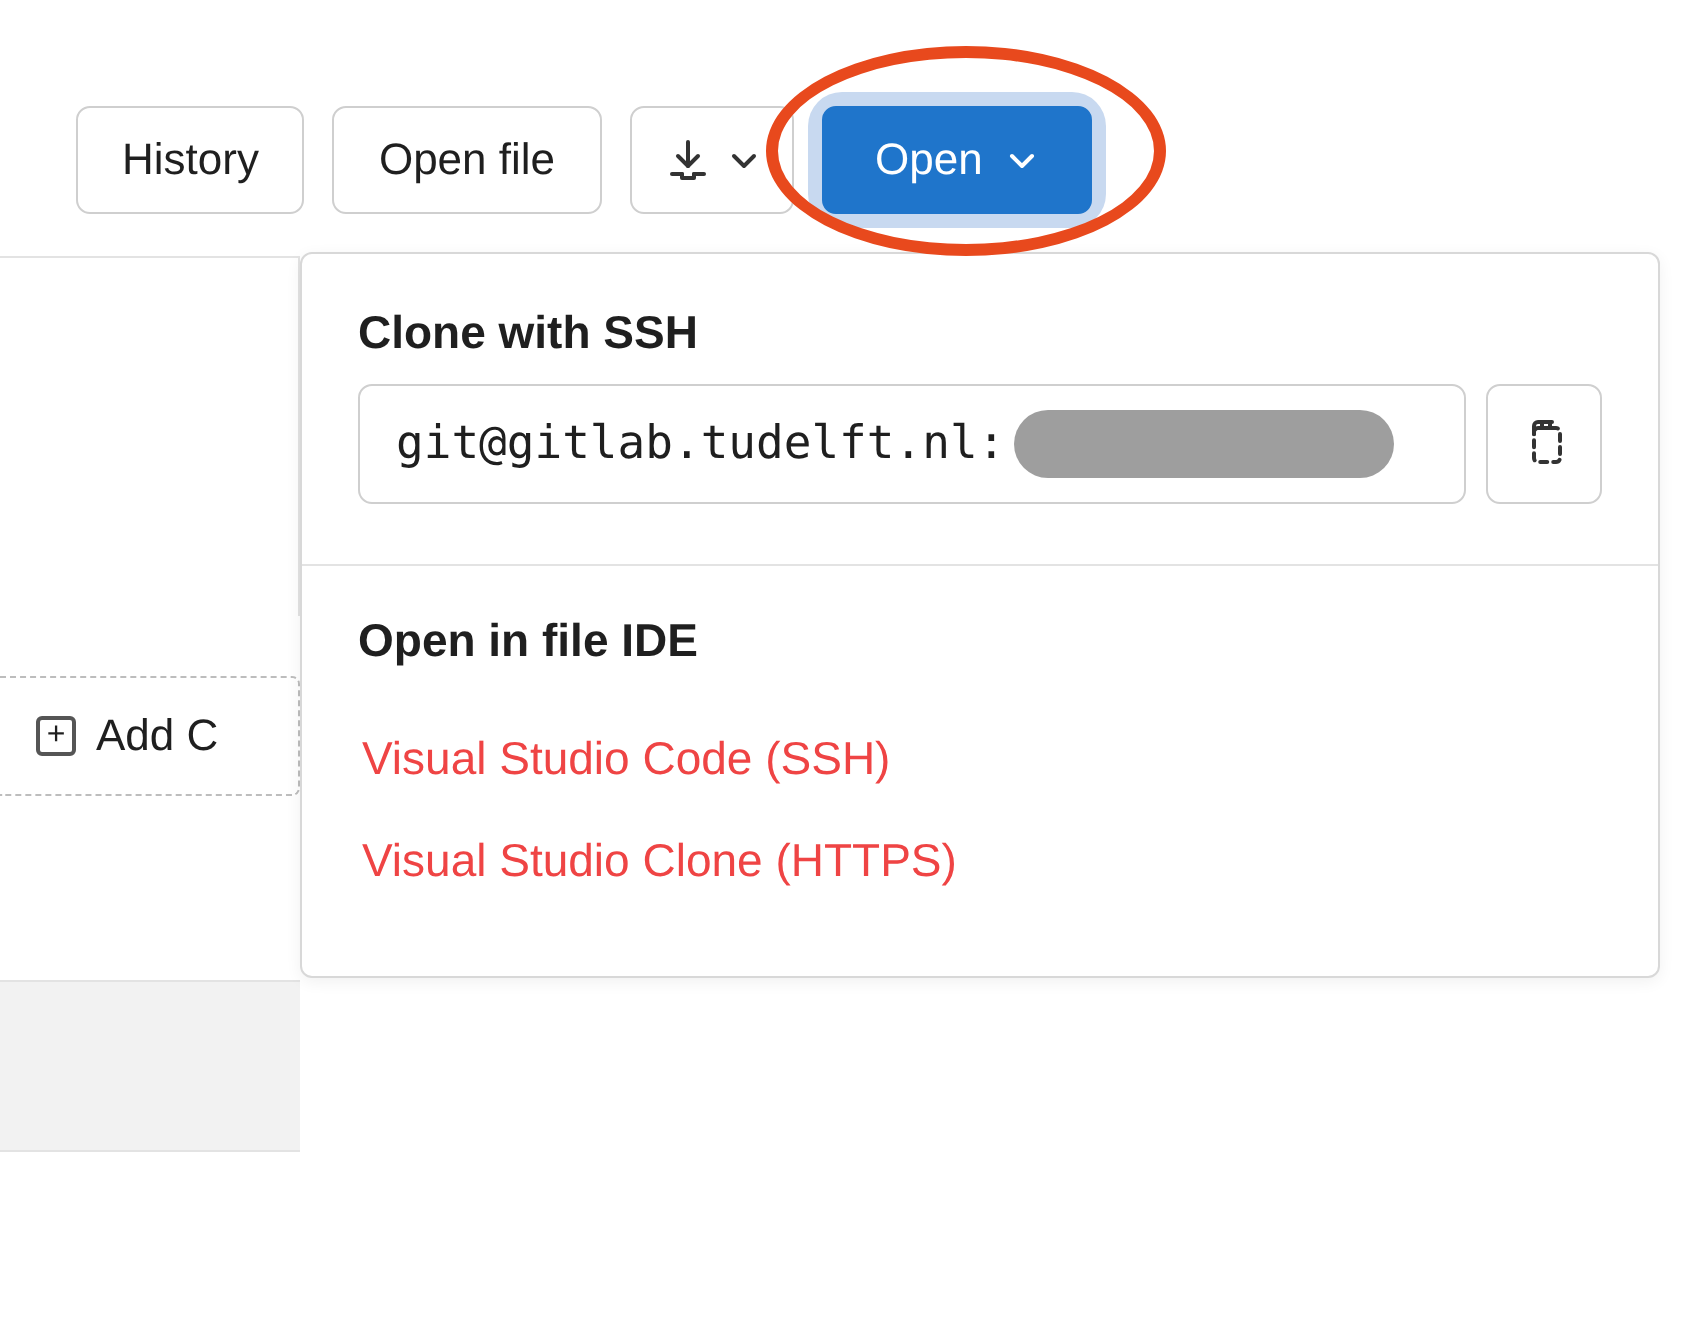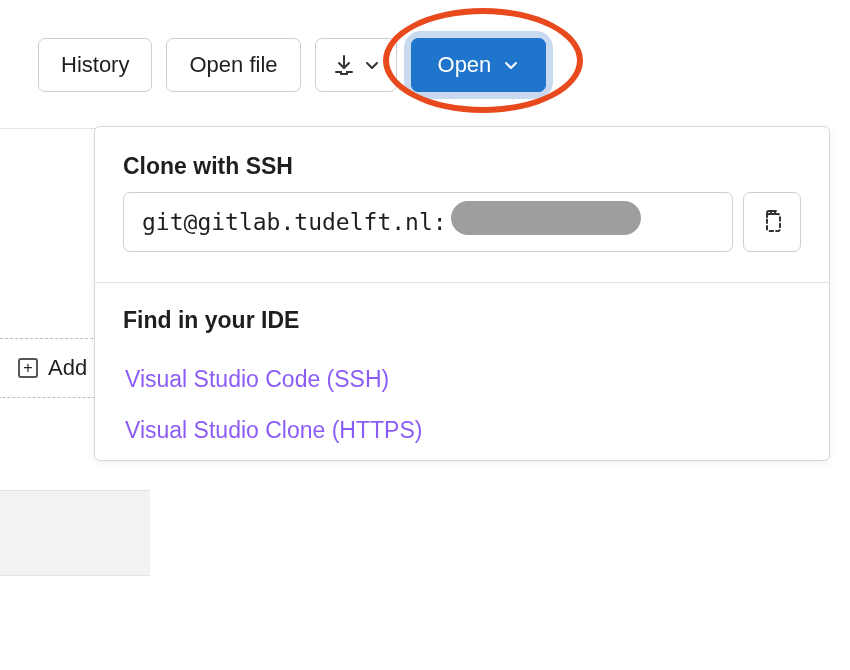--- a/index.html
+++ b/index.html
@@ -11,21 +11,21 @@
       font-family: -apple-system, BlinkMacSystemFont, "Segoe UI", Helvetica, Arial, sans-serif;
       background: #fff;
       width: 850px;
       height: 670px;
       position: relative;
       overflow: hidden;
     }
     .toolbar {
       display: flex;
       gap: 14px;
-      padding: 38px 20px 0 38px;
+      padding: 53px 20px 0 38px;
       align-items: center;
       justify-content: flex-start;
     }
     .btn {
       padding: 12px 22px;
       font-size: 22px;
       background: #fff;
       border: 1.5px solid #cfcfcf;
       border-radius: 7px;
       color: #1f1f1f;
@@ -63,27 +63,27 @@
       height: 105px;
       border: 6px solid #e8491d;
       border-radius: 50%;
       pointer-events: none;
       z-index: 5;
     }
     .dropdown {
       position: absolute;
       top: 126px;
       right: 20px;
-      width: 736px;
+      width: 680px;
       background: #fff;
       border: 1.5px solid #d8d8d8;
       border-radius: 6px;
       box-shadow: 0 2px 8px rgba(0,0,0,0.06);
       z-index: 2;
-      padding-bottom: 4px;
+      padding-bottom: 32px;
     }
     .dropdown-section {
       padding: 26px 28px 8px 28px;
     }
     .dropdown-label {
       font-size: 23px;
       font-weight: 700;
       color: #1f1f1f;
       margin-bottom: 12px;
     }
@@ -96,21 +96,21 @@
       flex: 1;
       border: 1.5px solid #cfcfcf;
       border-radius: 7px;
       padding: 16px 18px;
       font-family: ui-monospace, SFMono-Regular, "SF Mono", Menlo, Consolas, monospace;
       font-size: 23px;
       color: #1f1f1f;
       background: #fff;
       position: relative;
       display: flex;
-      align-items: flex-end;
+      align-items: center;
       overflow: hidden;
       white-space: nowrap;
       height: 60px;
     }
     .url-text {
       white-space: nowrap;
     }
     .redact {
       display: inline-block;
       background: #9e9e9e;
@@ -141,21 +141,21 @@
       padding: 24px 28px 0 28px;
     }
     .ide-title {
       font-size: 23px;
       font-weight: 700;
       color: #1f1f1f;
       margin-bottom: 20px;
     }
     .ide-item {
       font-size: 23px;
-      color: #8b5cf6;
+      color: #ef4444;
       padding: 12px 2px;
       cursor: pointer;
     }
     .bg-stripe1 {
       position: absolute;
       left: 0;
       top: 128px;
       width: 150px;
       height: 180px;
       border: 1.5px solid #e3e3e3;
@@ -273,17 +273,17 @@
           <path stroke-dasharray="0" d="M11 3h4v3h-4z"></path>
         </svg>
       </button>
     </div>
   </div>
 
 
   <hr class="divider">
 
   <div class="ide-section">
-    <div class="ide-title">Find in your IDE</div>
+    <div class="ide-title">Open in file IDE</div>
     <div class="ide-item">Visual Studio Code (SSH)</div>
     <div class="ide-item">Visual Studio Clone (HTTPS)</div>
   </div>
 </div>
 
 </body></html>

